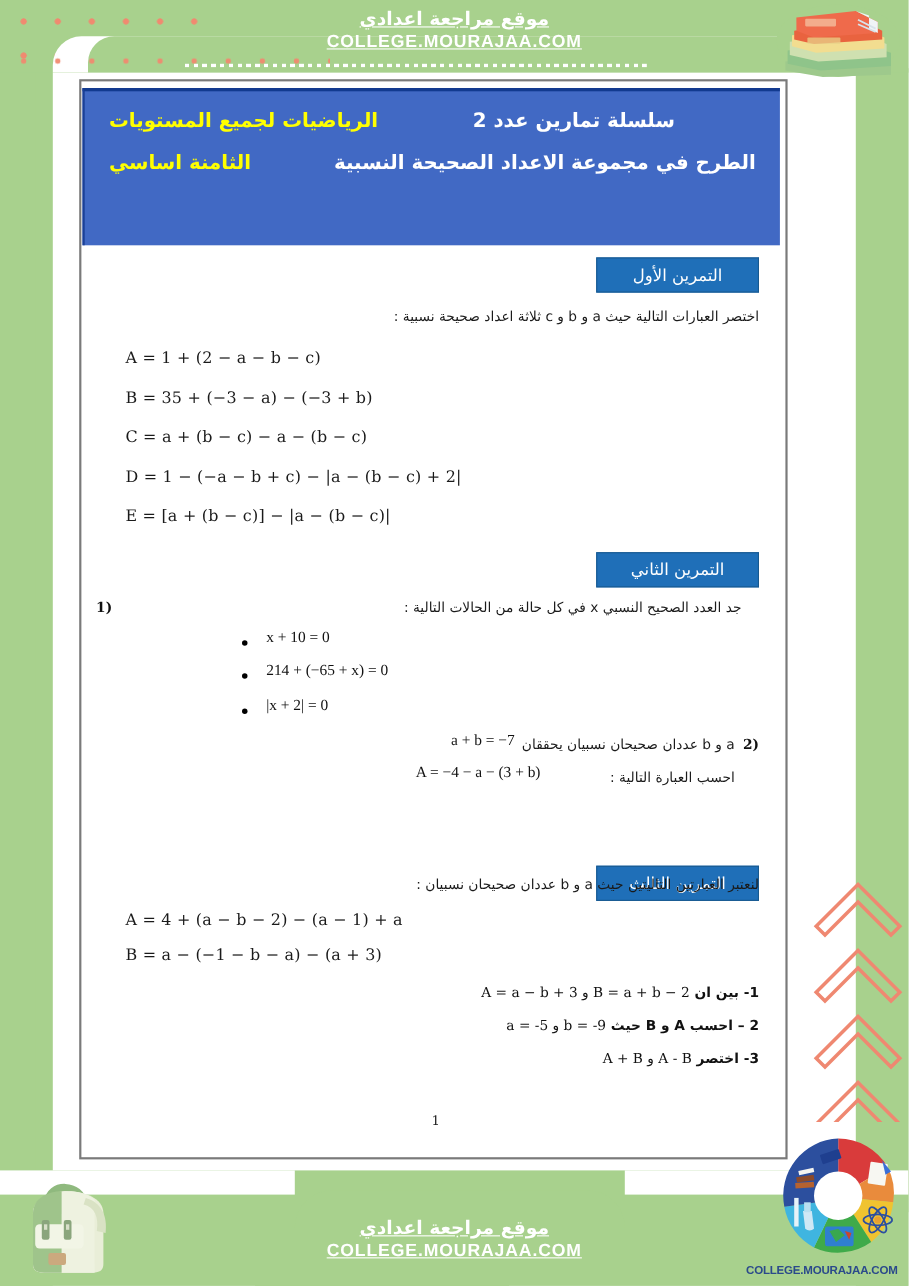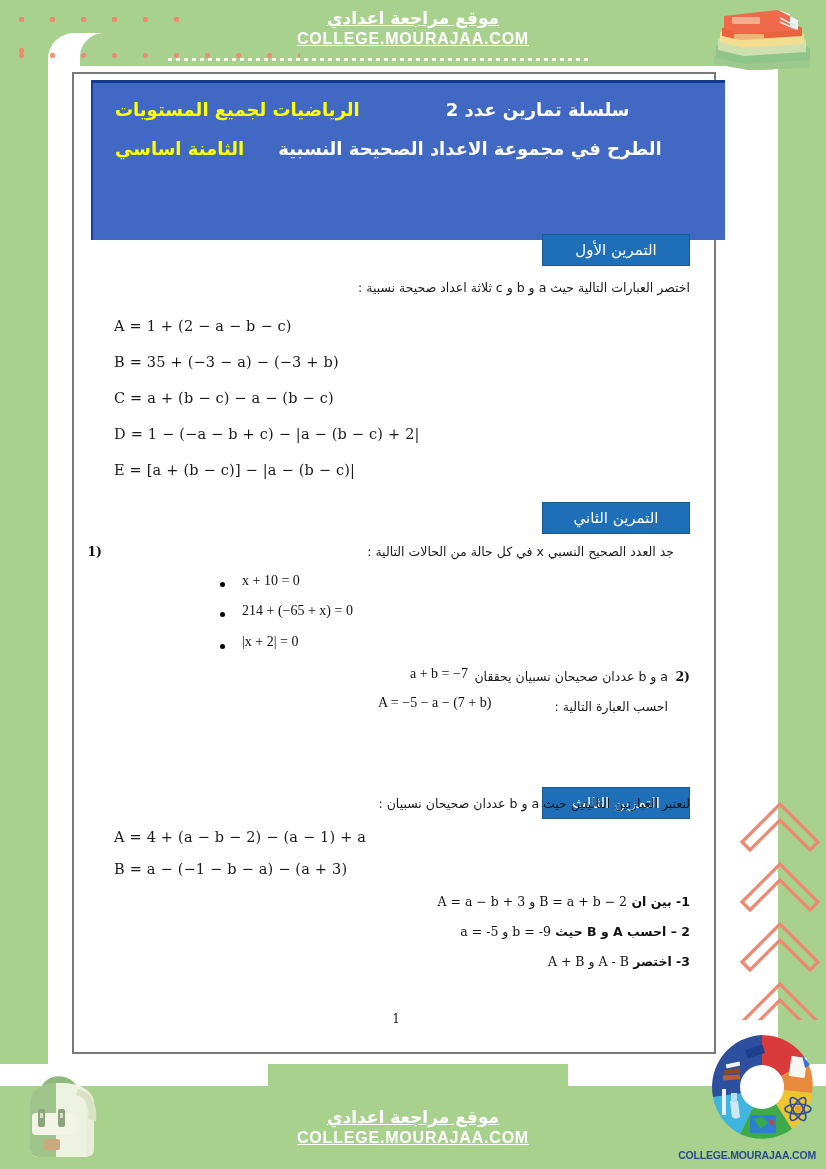--- a/index.html
+++ b/index.html
@@ -236,38 +236,38 @@
     top: 72px;
     width: 644px;
     height: 982px;
     background: #ffffff;
     border: 2px solid #7a7a7a;
     z-index: 5;
   }
 
   .blue-header {
     position: absolute;
-    left: 17px;
+    left: 1px;
     top: 6px;
     width: 634px;
-    height: 160px;
+    height: 143px;
     background: #4169c4;
     border-top: 3px solid #123a8f;
     border-left: 2px solid #1a3f96;
   }
   .hdr-row {
     display: flex;
     flex-direction: row-reverse;
     align-items: center;
     justify-content: flex-start;
     direction: rtl;
     padding: 0 22px;
   }
   .hdr-row.r1 { margin-top: 16px; }
-  .hdr-row.r2 { margin-top: 18px; }
+  .hdr-row.r2 { margin-top: 18px; justify-content: space-between; }
   .hdr-yellow {
     color: #ffff00;
     font-size: 18px;
     font-weight: 700;
     white-space: nowrap;
   }
   .hdr-white {
     color: #ffffff;
     font-size: 18px;
     font-weight: 700;
@@ -506,21 +506,21 @@
     <div class="eq-i" style="left:168px; top:529px;">214 + (−65 + x) = 0</div>
 
     <div class="bullet" style="left:146px; top:570px;"></div>
     <div class="eq-i" style="left:168px; top:560px;">|x + 2| = 0</div>
 
     <div class="num-label" style="right:24px; top:595px;">2)</div>
     <div class="ar-line" style="right:46px; top:595px;">a و b عددان صحيحان نسبيان يحققان</div>
     <div class="eq-i" style="left:336px; top:592px;">a + b = −7</div>
 
     <div class="ar-line" style="right:46px; top:625px;">احسب العبارة التالية :</div>
-    <div class="eq-i" style="left:304px; top:621px;">A = −5 − a − (7 + b)</div>
+    <div class="eq-i" style="left:304px; top:621px;">A = −4 − a − (3 + b)</div>
 
     <div class="ex-chip" style="right:24px; top:678px;margin-top:35px;">التمرين الثالث</div>
 
     <div class="ar-line" style="right:24px; top:722px;">لنعتبر العبارتين التاليتين حيث a و b عددان صحيحان نسبيان :</div>
 
     <div class="eq" style="left:40px; top:755px;">A = 4 + (a − b − 2) − (a − 1) + a</div>
     <div class="eq" style="left:40px; top:787px;">B = a − (−1 − b − a) − (a + 3)</div>
 
     <div class="q-line" style="top:820px;">
       <span>1- بين ان</span>

